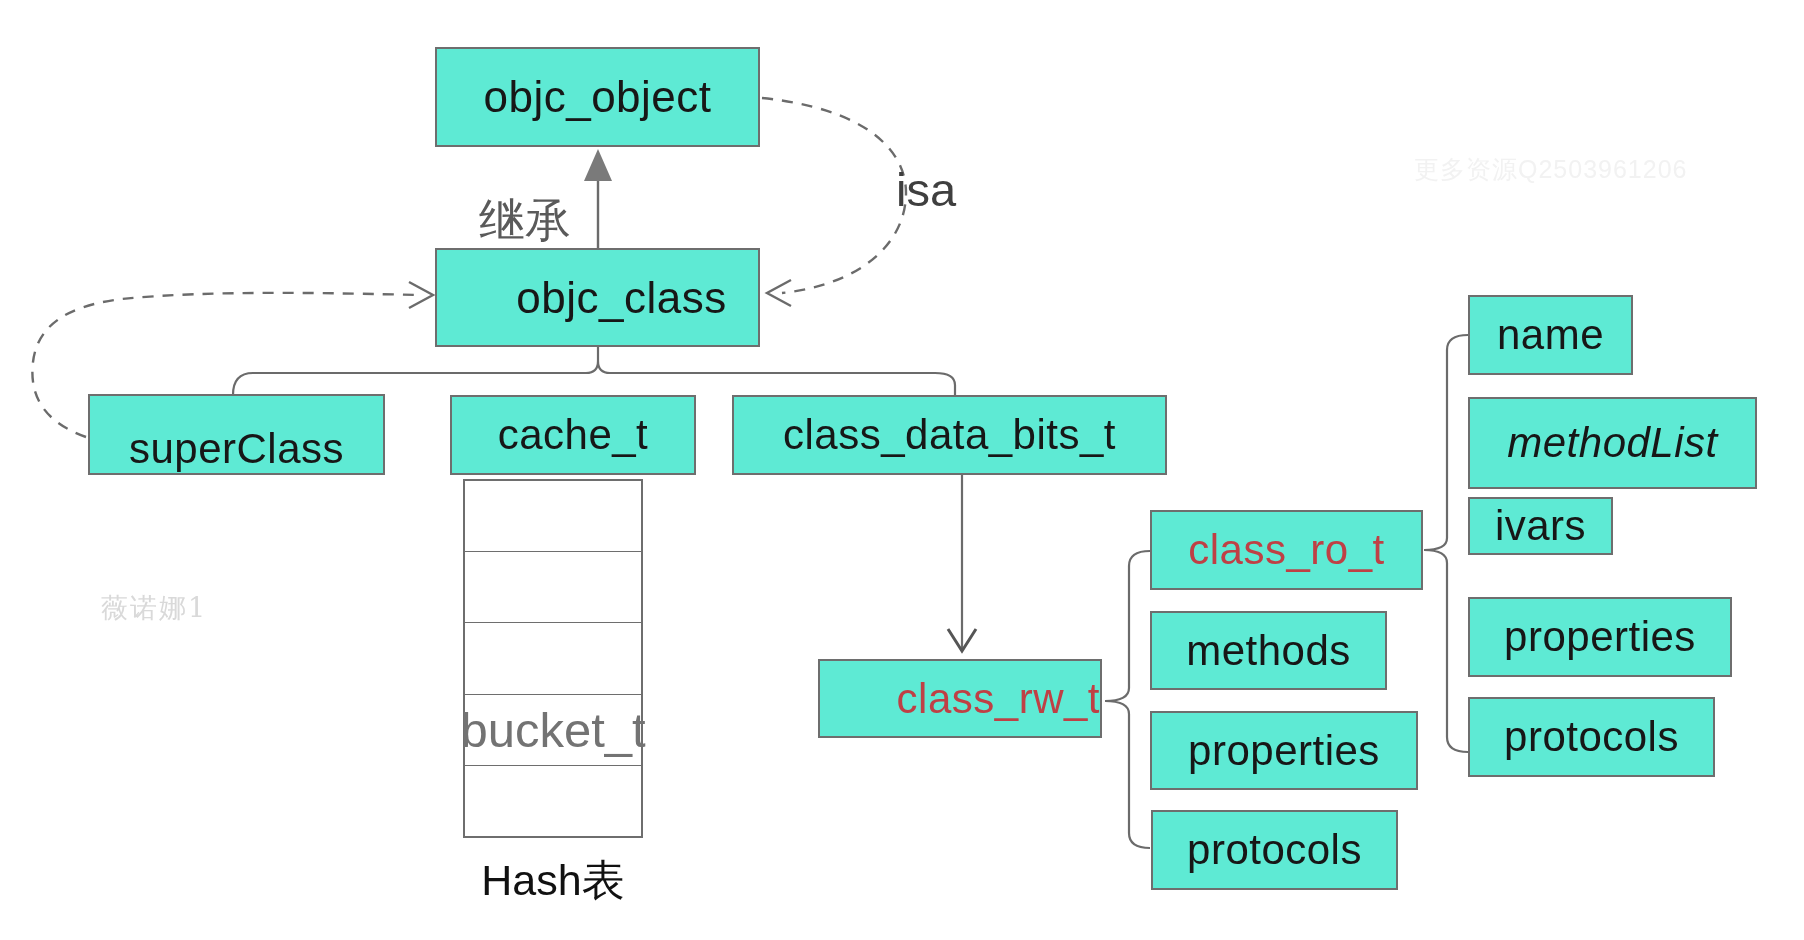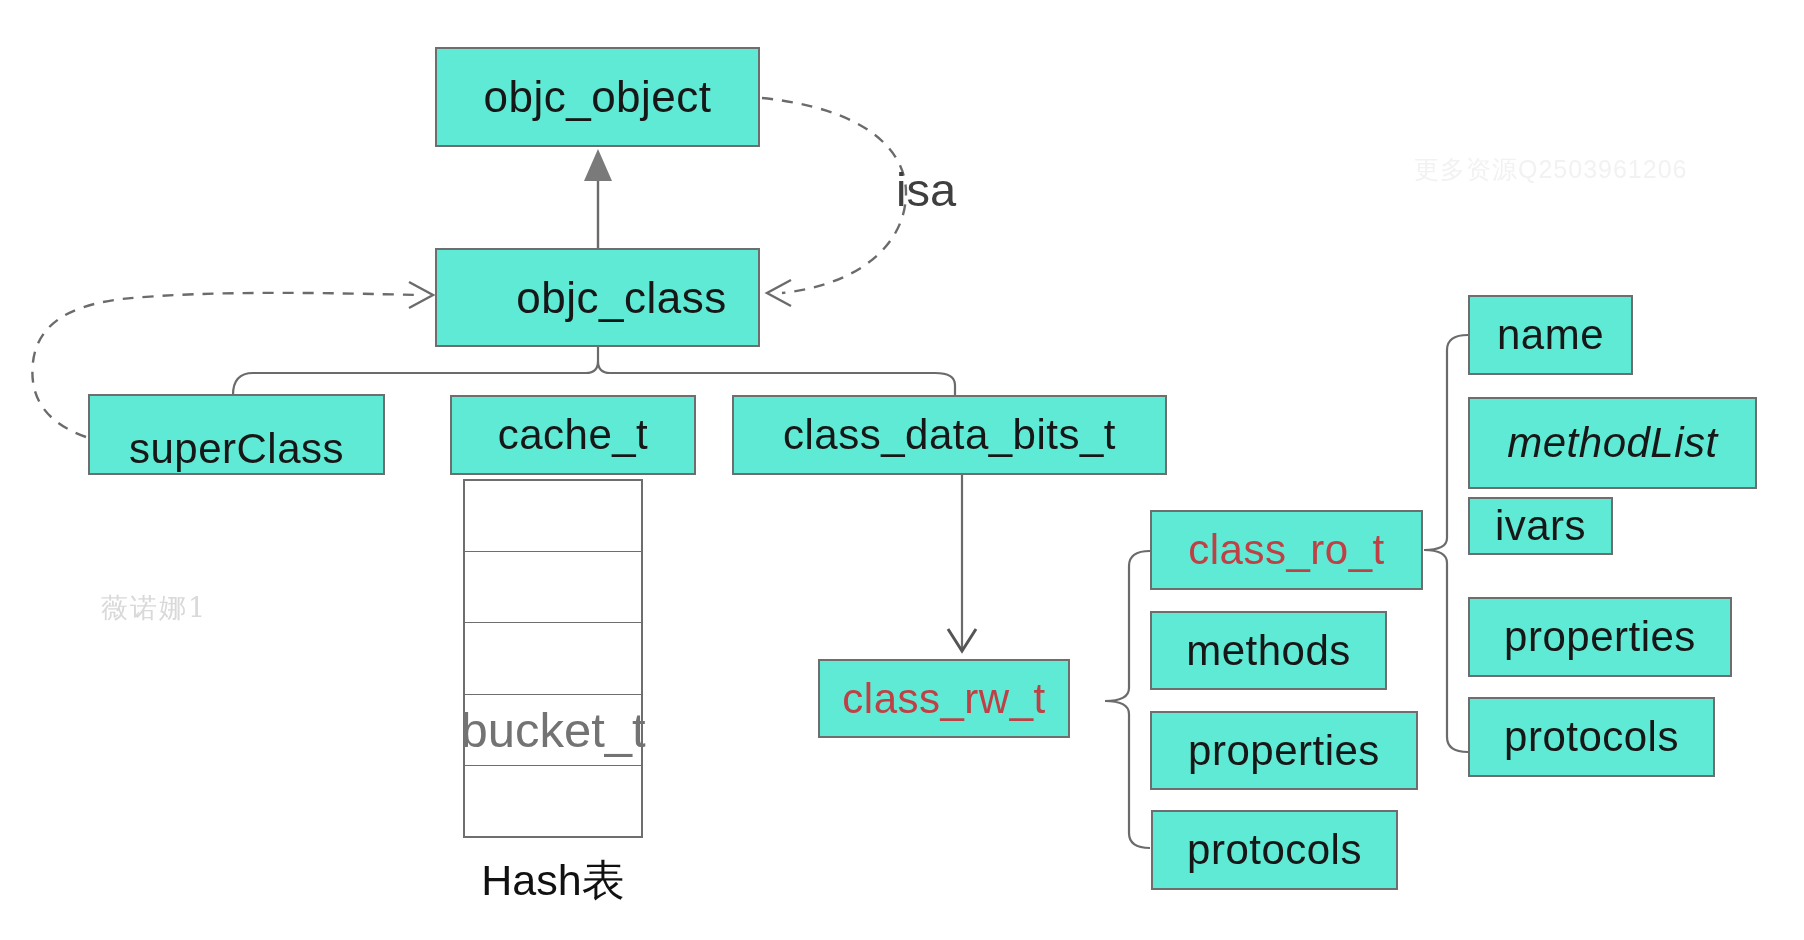--- a/index.html
+++ b/index.html
@@ -150,21 +150,21 @@
   </div>
 
   <div class="node" style="left:450px;top:395px;width:246px;height:80px;">
     <span>cache_t</span>
   </div>
 
   <div class="node" style="left:732px;top:395px;width:435px;height:80px;">
     <span>class_data_bits_t</span>
   </div>
 
-  <div class="node red" style="left:818px;top:659px;width:252px;height:79px;">
+  <div class="node red" style="left:818px;top:659px;width:284px;height:79px;justify-content:flex-end;">
     <span>class_rw_t</span>
   </div>
 
   <div class="node red" style="left:1150px;top:510px;width:273px;height:80px;">
     <span>class_ro_t</span>
   </div>
 
   <div class="node" style="left:1150px;top:611px;width:237px;height:79px;">
     <span>methods</span>
   </div>
@@ -200,20 +200,21 @@
   <div class="cache-table">
     <div class="cache-row"></div>
     <div class="cache-row"></div>
     <div class="cache-row"></div>
     <div class="cache-row">
       <span>bucket_t</span>
     </div>
     <div class="cache-row"></div>
   </div>
 
+  <div class="free-label lbl-inherit">继承</div>
 
   <div class="free-label lbl-isa">isa</div>
 
   <div class="free-label lbl-hash">Hash表</div>
 
   <div class="free-label wm-left">薇诺娜1</div>
 
   <div class="free-label wm-right">更多资源Q2503961206</div>
 
 </div>

